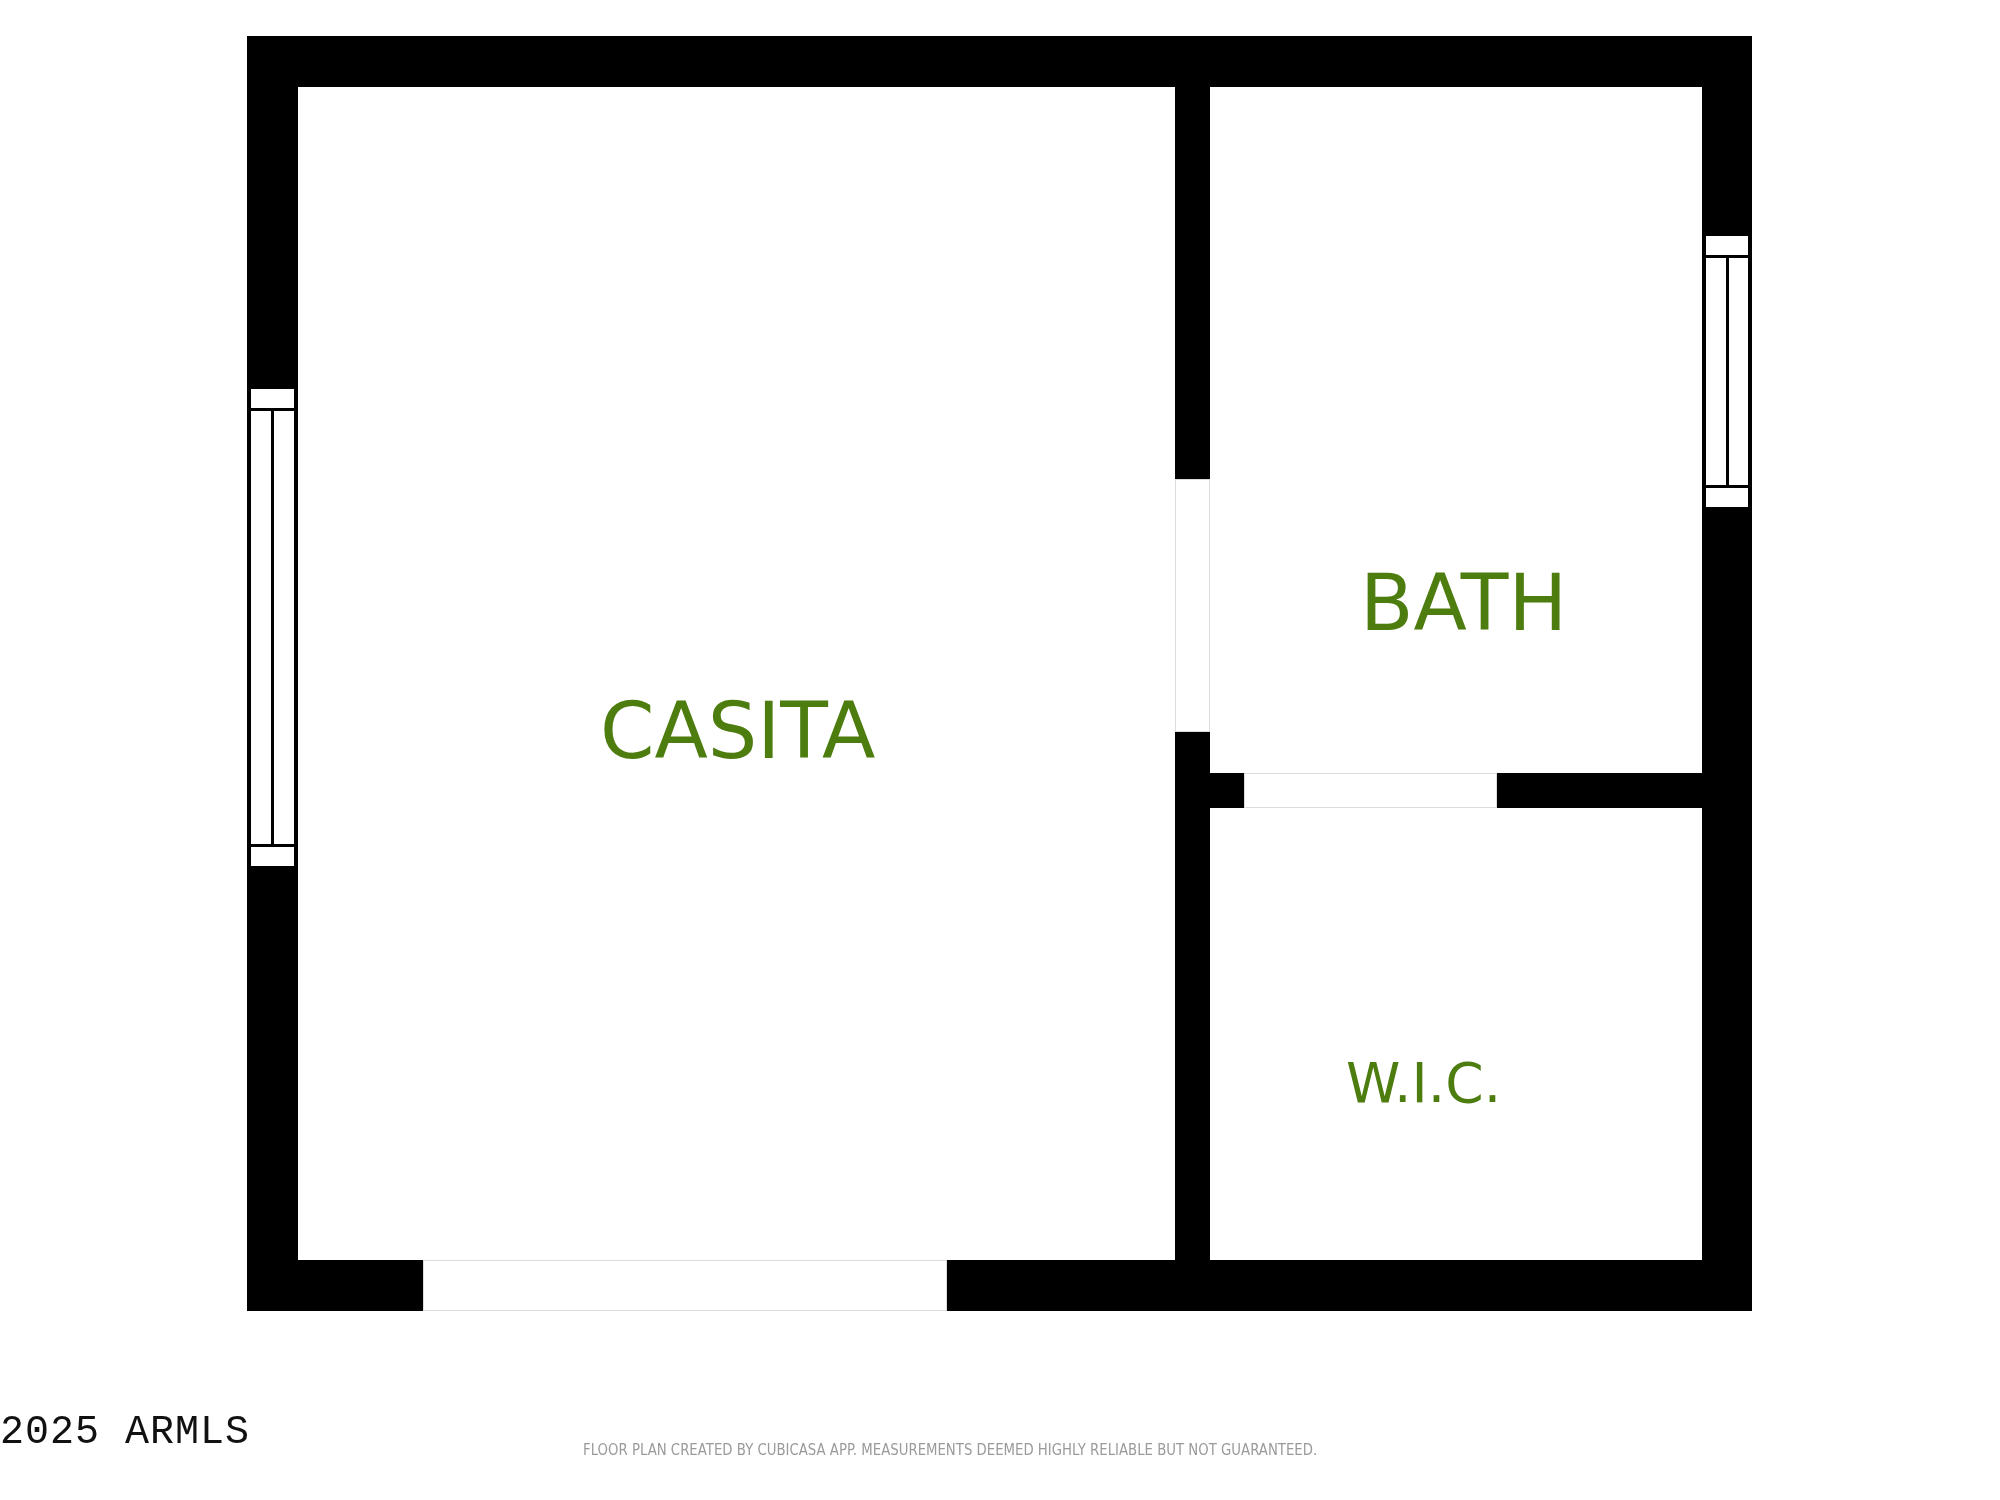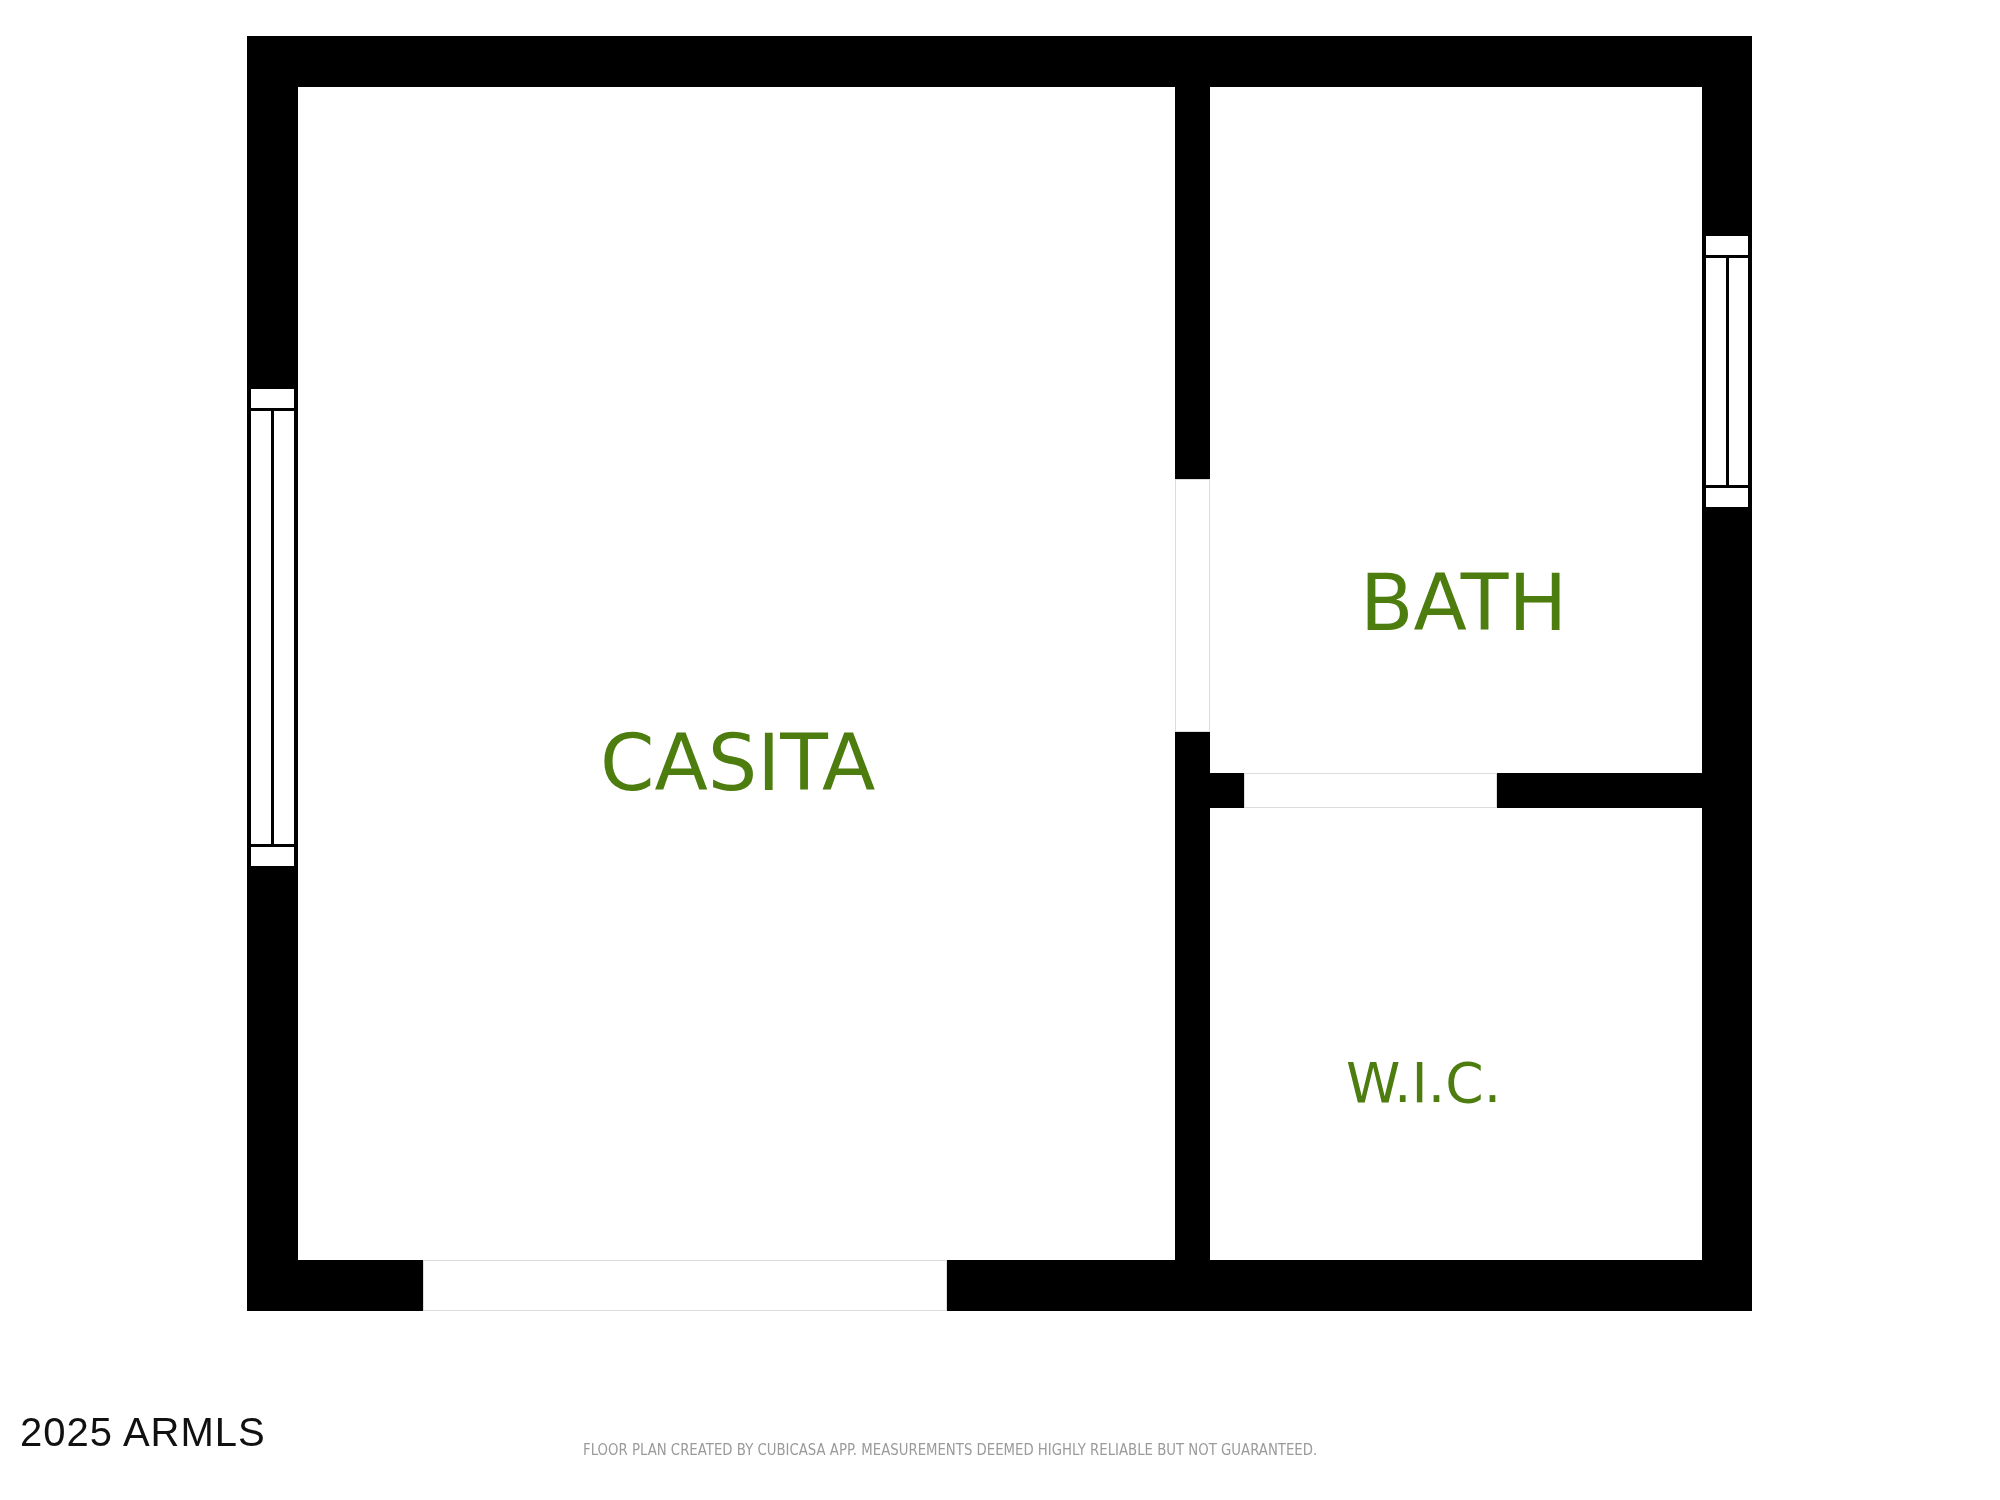--- a/index.html
+++ b/index.html
@@ -6,24 +6,24 @@
   body { width: 2000px; height: 1500px; position: relative; overflow: hidden; font-family: "DejaVu Sans", sans-serif; }
   .canvas { position: absolute; left: 0; top: 0; width: 2000px; height: 1500px; }
   .wall { position: absolute; background: #000000; }
   .opening { position: absolute; background: #ffffff; box-sizing: border-box; border: 1px solid #dcdcdc; }
   .window { position: absolute; background: #ffffff; box-sizing: border-box; border: 3px solid #000000; }
   .window .jamb-top, .window .jamb-bottom { position: absolute; left: 0; right: 0; height: 22px; box-sizing: border-box; }
   .window .jamb-top { top: 0; border-bottom: 3px solid #000; }
   .window .jamb-bottom { bottom: 0; border-top: 3px solid #000; }
   .window .mullion { position: absolute; top: 22px; bottom: 22px; width: 3px; background: #000; left: 50%; margin-left: -1.5px; }
   .room-label { position: absolute; color: #4d7c0f; font-family: "DejaVu Sans", sans-serif; font-weight: normal; letter-spacing: 0px; line-height: 1; white-space: nowrap; }
-  .label-casita { left: 600px; top: 724px; font-size: 78px; text-align: center; }
+  .label-casita { left: 600px; top: 692px; font-size: 78px; text-align: center; }
   .label-bath { left: 1360px; top: 564px; font-size: 78px; }
   .label-wic { left: 1346px; top: 1056px; font-size: 55px; }
-  .copyright { position: absolute; left: 0px; top: 1410px; font-size: 40px; color: #111; font-family: Liberation Sans, sans-serif; font-weight: 300; letter-spacing: 1px; padding-left: 20px; }
+  .copyright { position: absolute; left: 0px; top: 1410px; font-size: 40px; color: #111; font-family: Liberation Mono, monospace; font-weight: 300; letter-spacing: 1px; }
   .disclaimer { position: absolute; left: 583px; top: 1440px; font-size: 16px; color: #9a9a9a; font-family: "DejaVu Sans", sans-serif; letter-spacing: 0px; white-space: nowrap; transform: scaleX(0.83); transform-origin: left top; }
 </style>
 </head>
 <body>
 
 <div class="canvas">
 
   <div class="wall" style="left:247px; top:36px; width:1505px; height:51px;"></div>
   <div class="wall" style="left:247px; top:36px; width:51px; height:1275px;"></div>
   <div class="wall" style="left:1702px; top:36px; width:50px; height:1275px;"></div>

